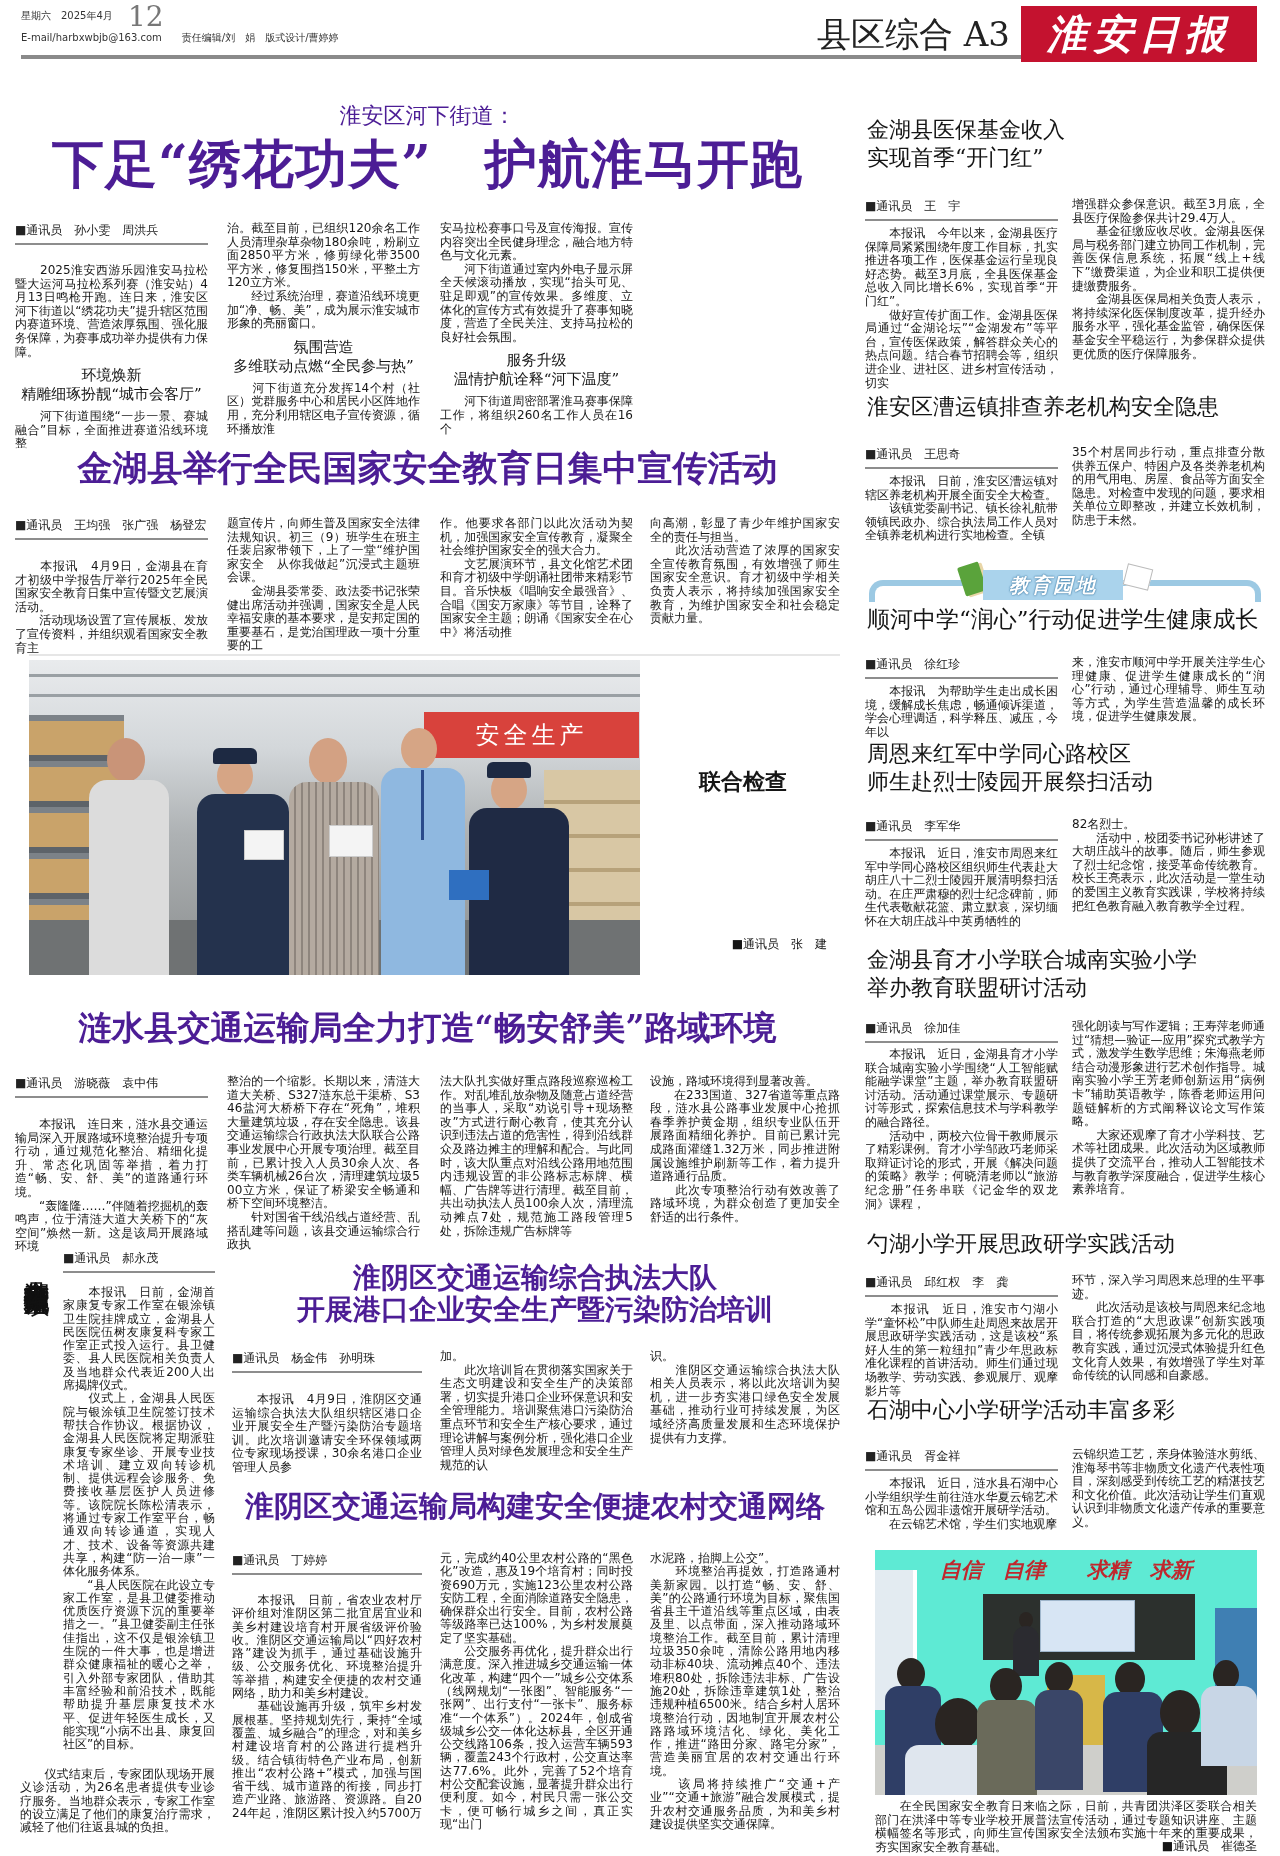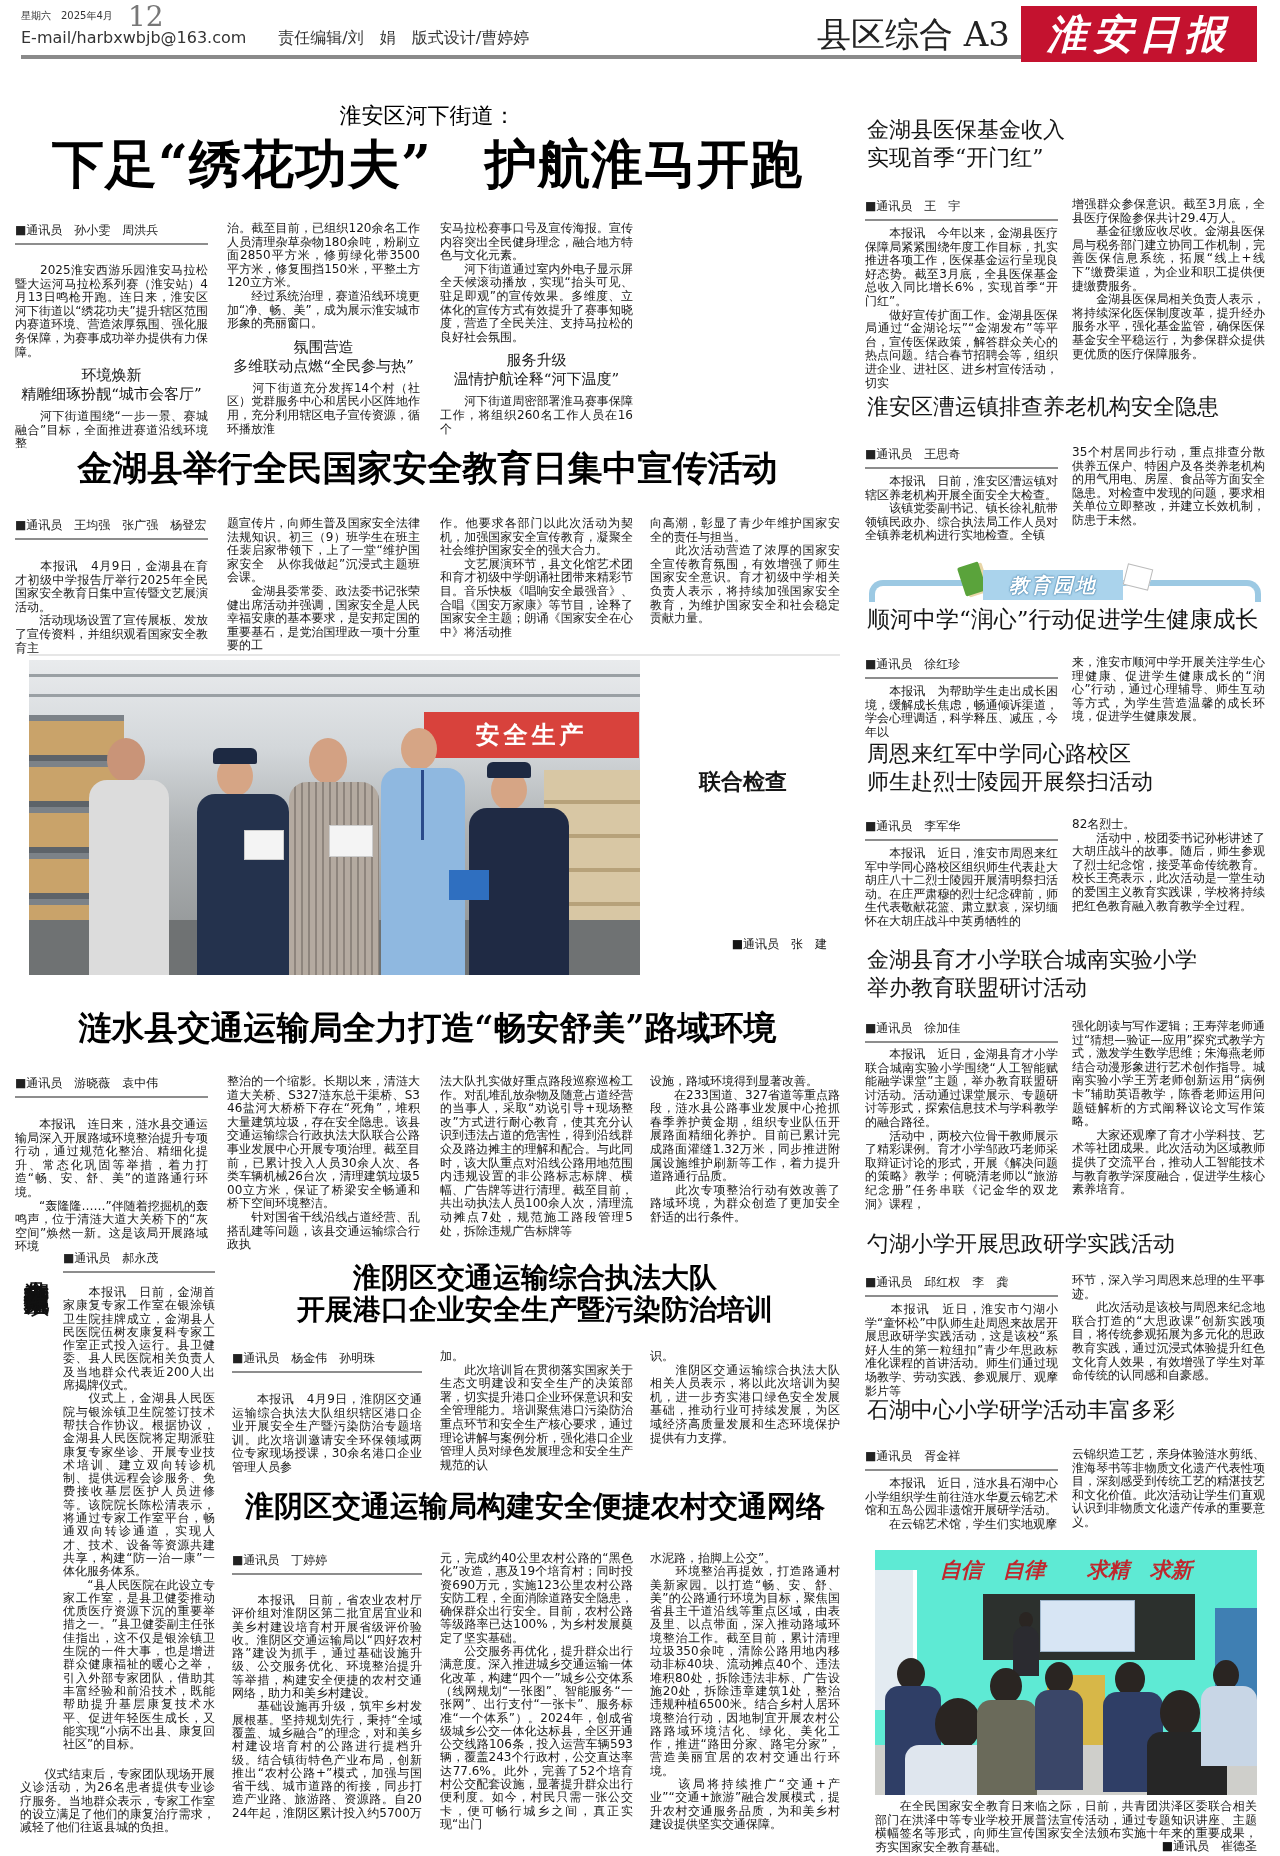--- a/index.html
+++ b/index.html
@@ -4,35 +4,35 @@
 <style>
 *{margin:0;padding:0;box-sizing:border-box}
 body{background:#fff;width:1280px;height:1856px;overflow:hidden}
 .page{position:relative;width:1280px;height:1856px;background:#fff;color:#161616;font-family:"DejaVu Sans",sans-serif;overflow:hidden}
 .a{position:absolute}
 .col{position:absolute;width:193px;font-size:12px;line-height:13.6px;text-align:justify;word-break:break-all}
 .txt{white-space:pre-wrap}
 .tight{line-height:13.3px}
 .by{position:absolute;width:193px;font-size:12px;line-height:16px;padding-bottom:5px;border-bottom:2px solid #8d8d8d;white-space:pre;color:#222}
 .sub{text-align:center;font-size:15px;line-height:19px;margin:7px 0 6px;font-family:"DejaVu Serif",serif}
-.hl{position:absolute;text-align:center;font-family:"DejaVu Serif",serif;font-weight:bold;white-space:pre;color:#000000}
+.hl{position:absolute;text-align:center;font-family:"DejaVu Serif",serif;font-weight:bold;white-space:pre;color:#4c1d95}
 .hr{position:absolute;left:867px;width:400px;font-family:"DejaVu Serif",serif;font-size:22px;line-height:28px;white-space:pre;color:#151515}
 
 .hdr-date{left:21px;top:9px;font-size:10px;line-height:14px;color:#333;white-space:pre}
 .hdr-day{left:128px;top:2px;font-size:28px;line-height:30px;color:#777;font-family:"DejaVu Serif",serif}
-.hdr-mail{left:21px;top:31px;font-size:16px;line-height:14px;color:#333;white-space:pre}
+.hdr-mail{left:21px;top:31px;font-size:10px;line-height:14px;color:#333;white-space:pre}
 .hdr-rule{left:21px;top:55px;width:1000px;height:4px;background:#8a8a8a}
 .hdr-section{left:760px;top:14px;width:250px;text-align:right;font-size:34px;line-height:40px;font-family:"DejaVu Serif",serif;color:#222;white-space:pre}
 .masthead{left:1021px;top:6px;width:236px;height:56px;background:#c4122f;color:#fff;font-family:"DejaVu Serif",serif;font-style:italic;font-weight:bold;font-size:40px;line-height:56px;text-align:center;letter-spacing:6px}
 
 .photo1{left:29px;top:660px;width:611px;height:315px;overflow:hidden;background:linear-gradient(180deg,#e9ebed 0,#d3d7da 28%,#aeb2b4 55%,#8b8e8f 100%)}
 .beam{position:absolute;height:3px;background:#9aa0a4;left:0;width:611px}
 .rack{position:absolute;left:0;top:55px;width:95px;height:210px;background:repeating-linear-gradient(180deg,#7c8288 0 6px,#c9a36a 6px 40px,#5d6369 40px 46px)}
 .shelf{position:absolute;left:515px;top:110px;width:96px;height:180px;background:repeating-linear-gradient(180deg,#d8c7a4 0 30px,#b7a27a 30px 34px)}
-.sign{position:absolute;left:395px;top:52px;width:215px;height:46px;background:#d8423c;color:#fff;font-size:24px;line-height:46px;text-align:center;font-weight:bold;letter-spacing:4px}
+.sign{position:absolute;left:395px;top:52px;width:215px;height:46px;background:#d8423c;color:#fff;font-size:24px;line-height:46px;text-align:center;font-weight:normal;letter-spacing:4px}
 .floor{position:absolute;left:0;bottom:0;width:611px;height:55px;background:#6f7273}
 .head{position:absolute;border-radius:50%;background:#d6a585}
 .cap{position:absolute;background:#1d2942;border-radius:6px 6px 2px 2px}
 .bodyp{position:absolute;border-radius:18px 18px 0 0}
 .paper{position:absolute;background:#f4f4f4;border:1px solid #ccc}
 
 .cap-title{left:652px;top:768px;width:182px;text-align:center;font-size:22px;font-weight:bold;line-height:28px}
 .cap-text{left:665px;top:820px;width:162px;font-size:12px;line-height:14.5px;white-space:pre-wrap;text-align:justify}
 .cap-by{left:652px;top:936px;width:175px;text-align:right;font-size:12px;white-space:pre}
 

